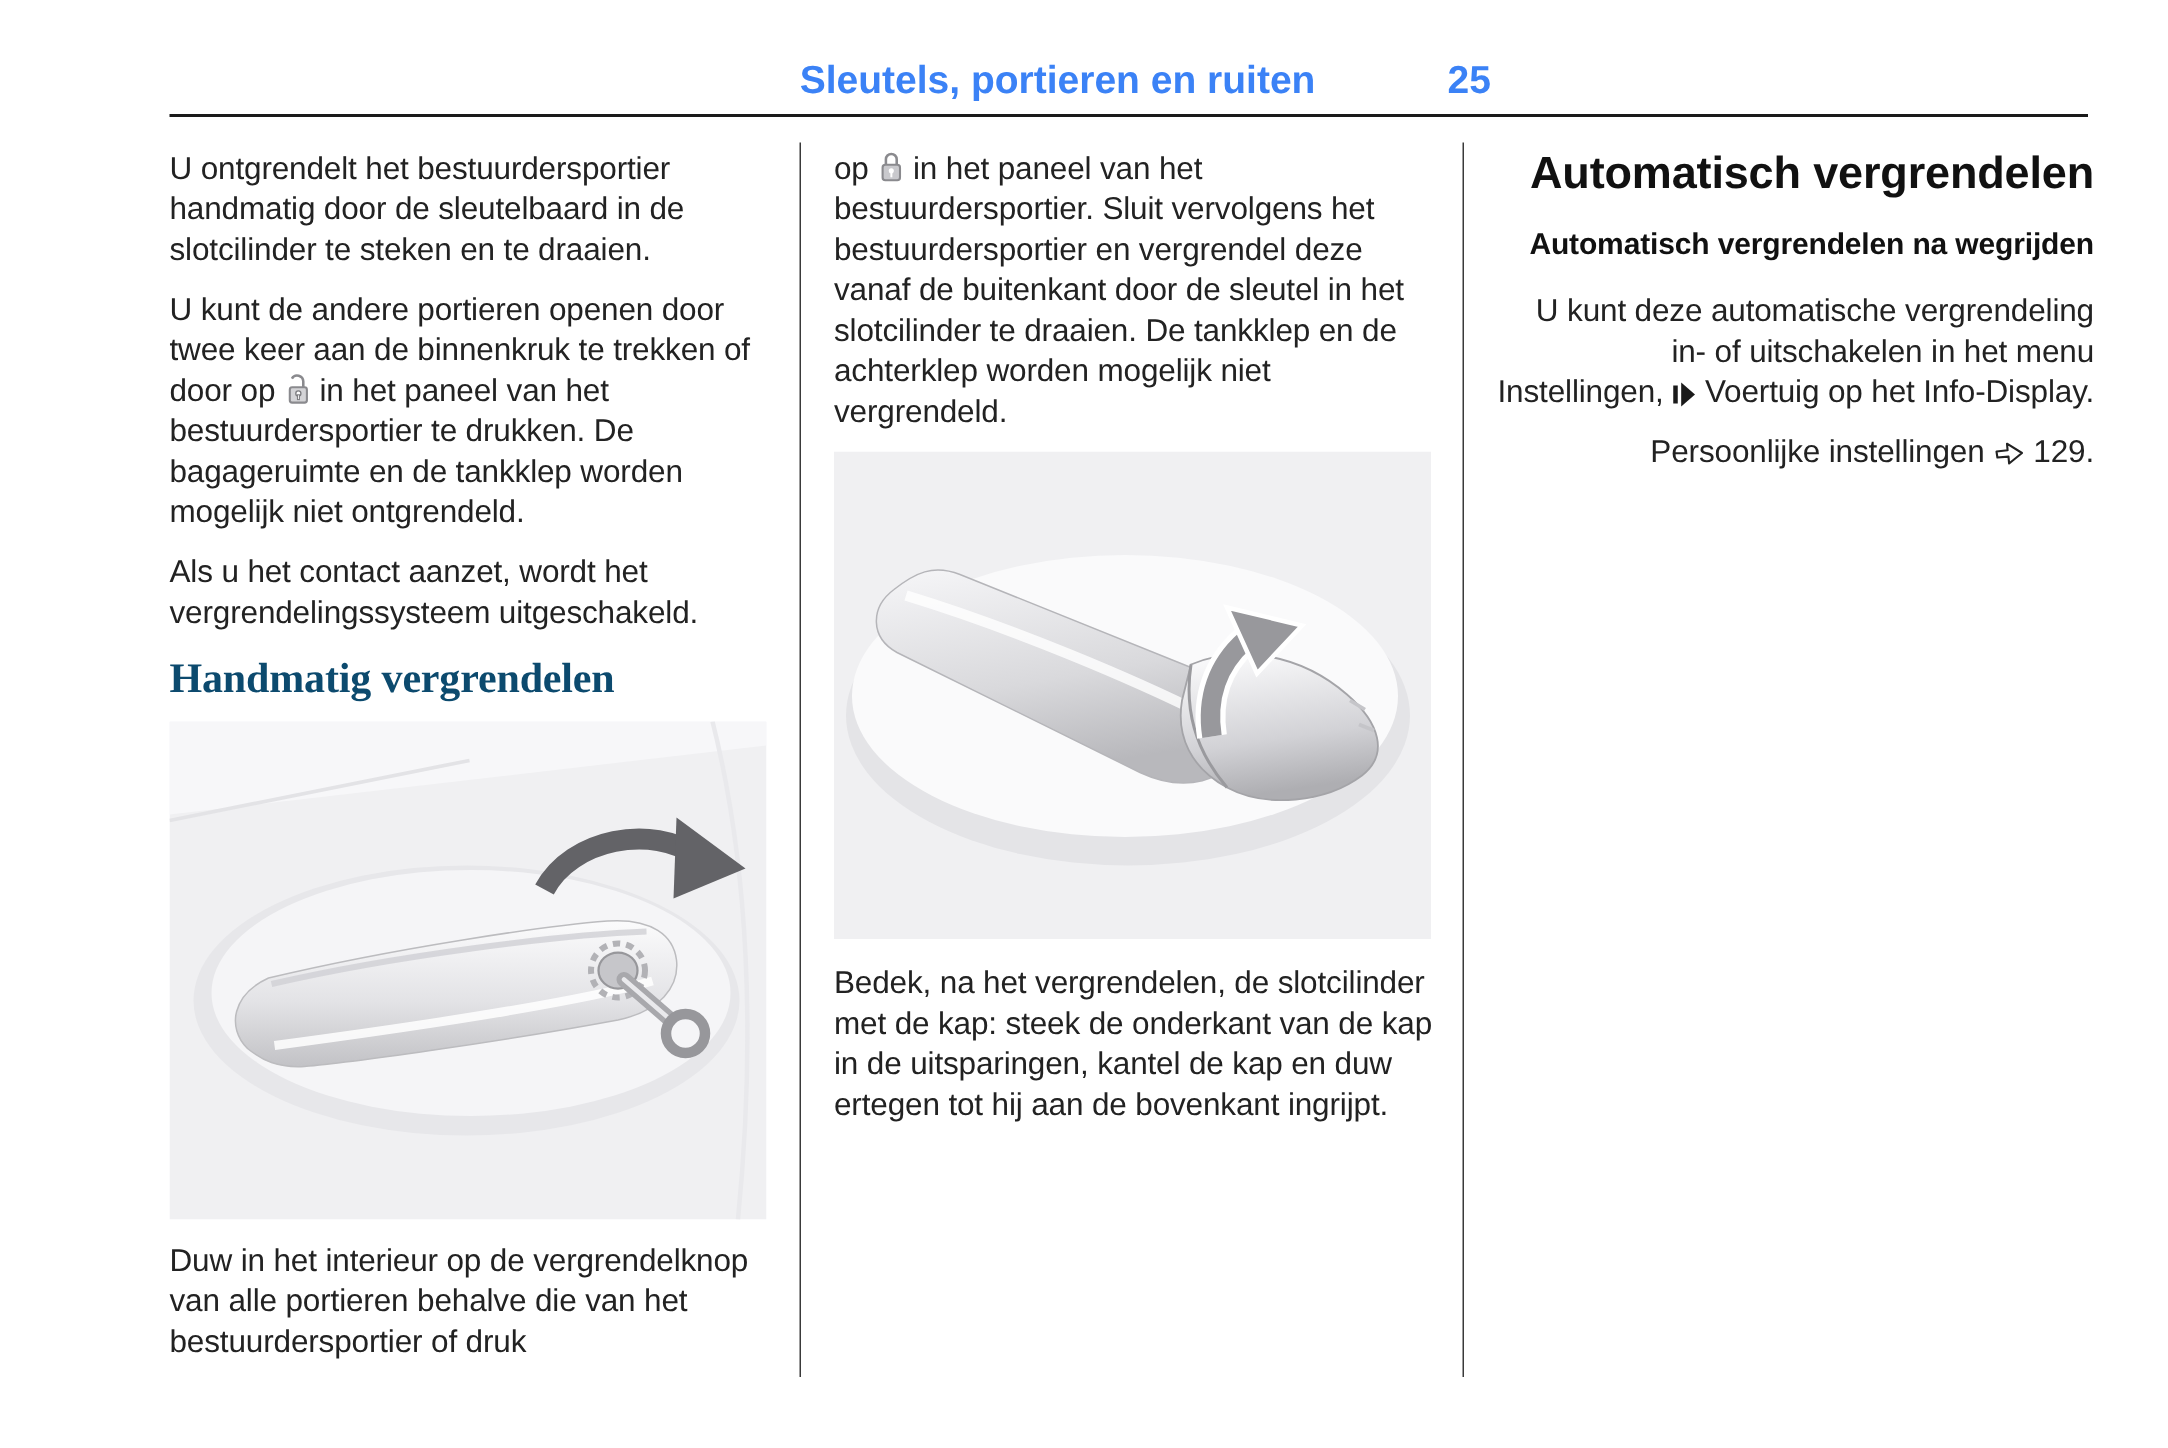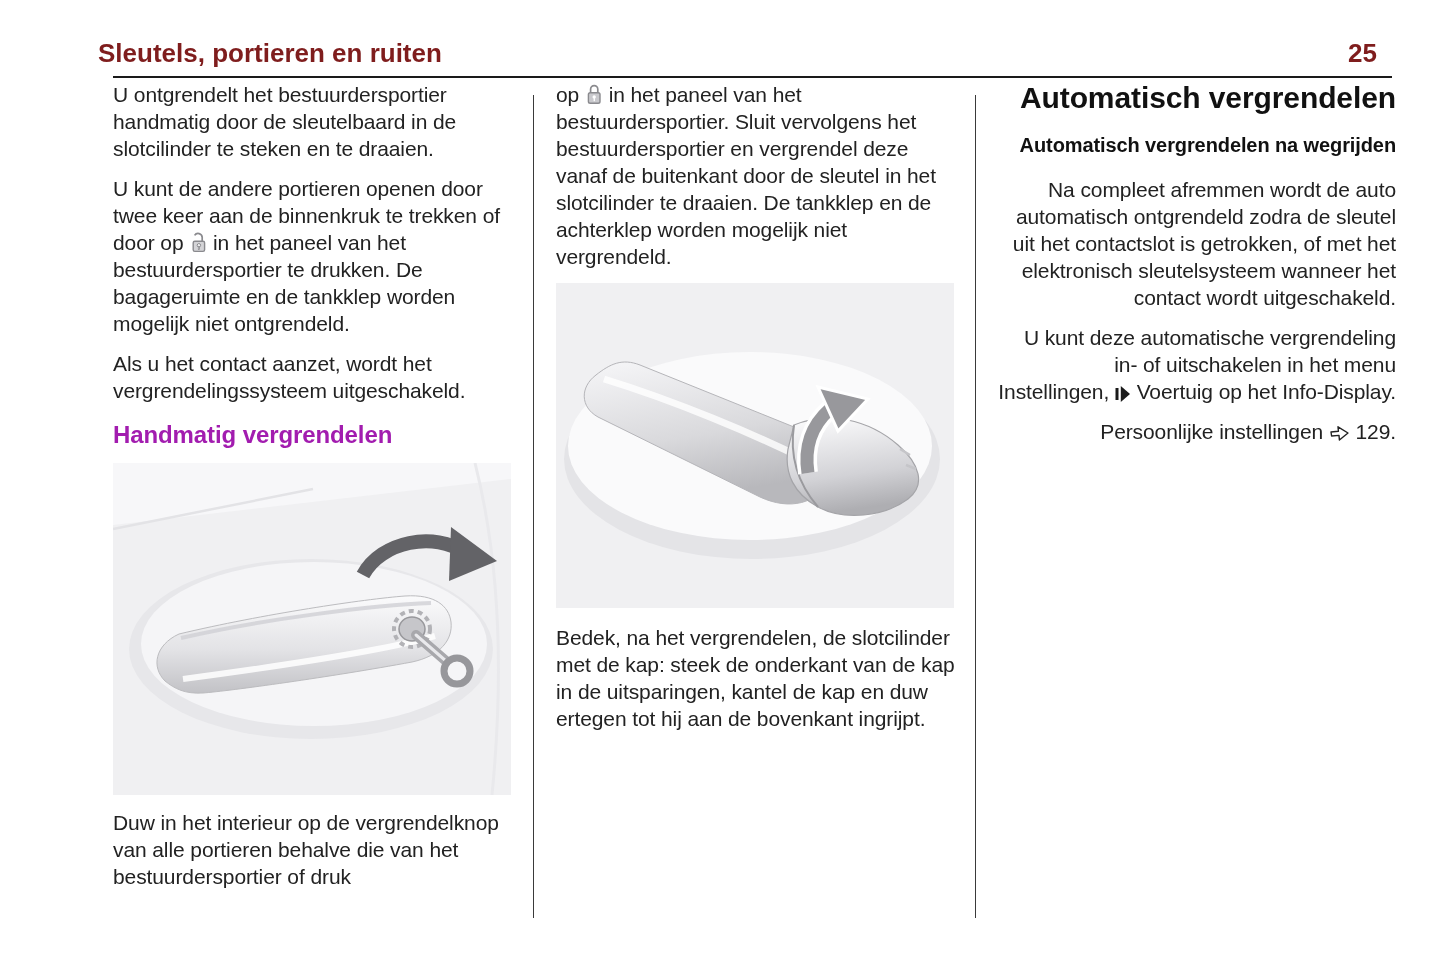--- a/index.html
+++ b/index.html
@@ -6,37 +6,37 @@
   html,body { background:#ffffff; }
   .page {
     position:relative;
     width:1445px; height:965px;
     background:#ffffff;
     font-family:"Liberation Sans", sans-serif;
     color:#222222;
     overflow:hidden;
   }
   .hdr {
-    position:absolute; left:98px; top:38px; width:1279px;
-    display:flex; justify-content:space-between; align-items:baseline; gap:88px;
-    font-weight:bold; font-size:26px; color:#7f1d1d;
+    position:absolute; left:124px; top:38px; width:1279px;
+    display:flex; justify-content:center; align-items:baseline; gap:88px;
+    font-weight:bold; font-size:26px; color:#3b82f6;
   }
   .hdr-rule {
     position:absolute; left:113px; top:76px; width:1279px; height:2px;
     background:#1a1a1a;
   }
-  .col { position:absolute; top:81px; font-size:21px; line-height:27px; letter-spacing:-0.1px; }
+  .col { position:absolute; top:99px; font-size:21px; line-height:27px; letter-spacing:-0.1px; }
   .col-1 { left:113px; width:398px; }
   .col-2 { left:556px; width:400px; }
   .col-3 { left:998px; width:398px;text-align:right; }
   .vdiv { position:absolute; top:95px; width:1px; height:823px; background:#3a3a3a; }
   .vdiv-1 { left:533px; }
   .vdiv-2 { left:975px; }
   p { margin:0 0 13px 0; }
-  .h-sub1 { font-size:24px; font-weight:bold; color:#a21caf; margin:17px 0 15px 0; }
+  .h-sub1 { font-size:28px; font-weight:bold; color:#0c4a6e; margin:17px 0 15px 0;font-family:Liberation Serif, serif; }
   .h-main { font-size:30px; line-height:34px; font-weight:bold; color:#111; margin:0 0 16px 0; }
   .h-sub3 { font-size:20px; line-height:29px; font-weight:bold; color:#111; margin:0 0 16px 0; }
   .bold { font-weight:normal; }
   .inline-icon { display:inline-block; }
   .inline-icon svg { vertical-align:-4px; }
   figure { margin:0; }
   .fig { display:block; margin:0 0 14px 0; }
   .fig-1 { width:398px; height:332px; }
   .fig-2 { width:398px; height:325px; margin-top:3px; margin-bottom:16px; }
 </style>
@@ -147,21 +147,20 @@
         </g>
       </svg>
     </figure>
 
     <p>Bedek, na het vergrendelen, de slotcilinder met de kap: steek de onderkant van de kap in de uitsparingen, kantel de kap en duw ertegen tot hij aan de bovenkant ingrijpt.</p>
   </div>
 
   <div class="col col-3">
     <div class="h-main">Automatisch vergrendelen</div>
     <div class="h-sub3">Automatisch vergrendelen na wegrijden</div>
-    <p>Na compleet afremmen wordt de auto automatisch ontgrendeld zodra de sleutel uit het contactslot is getrokken, of met het elektronisch sleutelsysteem wanneer het contact wordt uitgeschakeld.</p>
     <p><span>U kunt deze automatische vergrendeling in- of uitschakelen in het menu </span><span class="bold">Instellingen,</span> <span class="inline-icon"><svg width="16" height="18" viewBox="0 0 16 18">
         <rect x="0.5" y="3" width="3" height="12" fill="#1a1a1a"></rect>
         <polygon points="5.8,1 5.8,17 15,9" fill="#1a1a1a"></polygon>
       </svg></span> <span class="bold">Voertuig</span><span> op het Info-Display.</span></p>
 
 
     <p><span>Persoonlijke instellingen </span><span class="inline-icon"><svg width="21" height="19" viewBox="0 0 21 19">
         <path d="M2,8 L9.4,7.2 L9,2.8 L19,9 L10.4,16 L10,11.4 L2.6,12 Z" fill="#ffffff" stroke="#222222" stroke-width="1.4" stroke-linejoin="round"></path>
       </svg></span><span> 129.</span></p>
 

